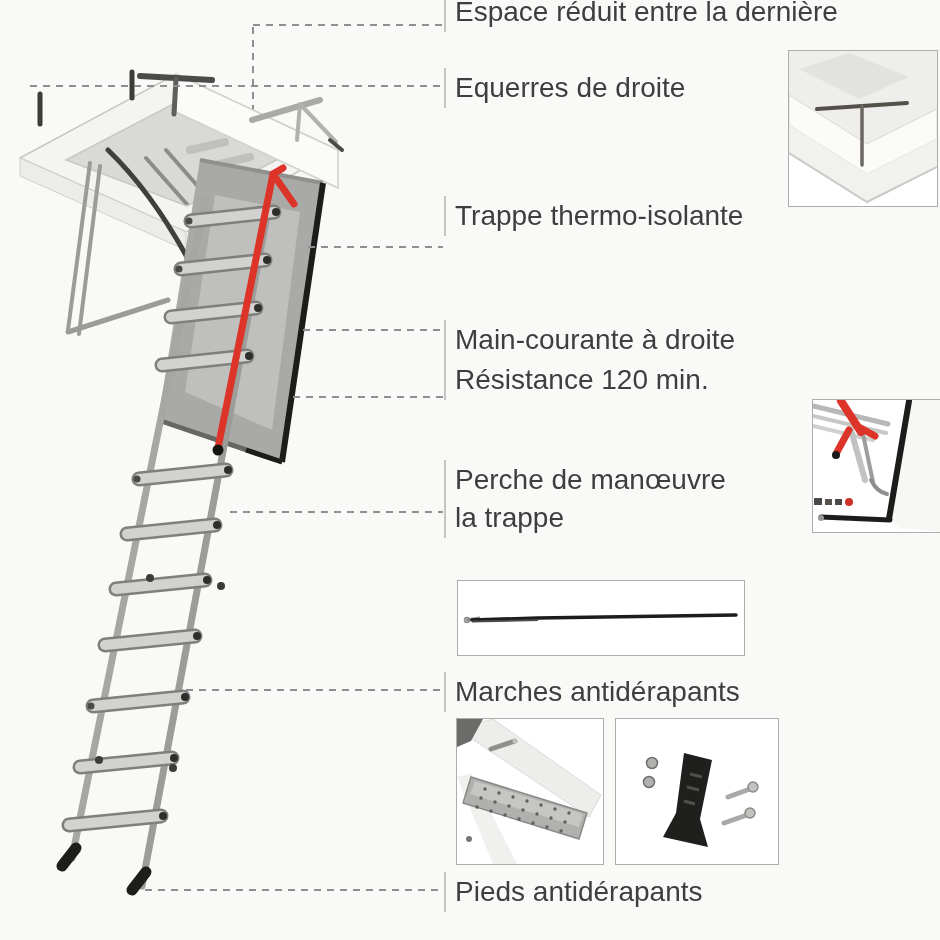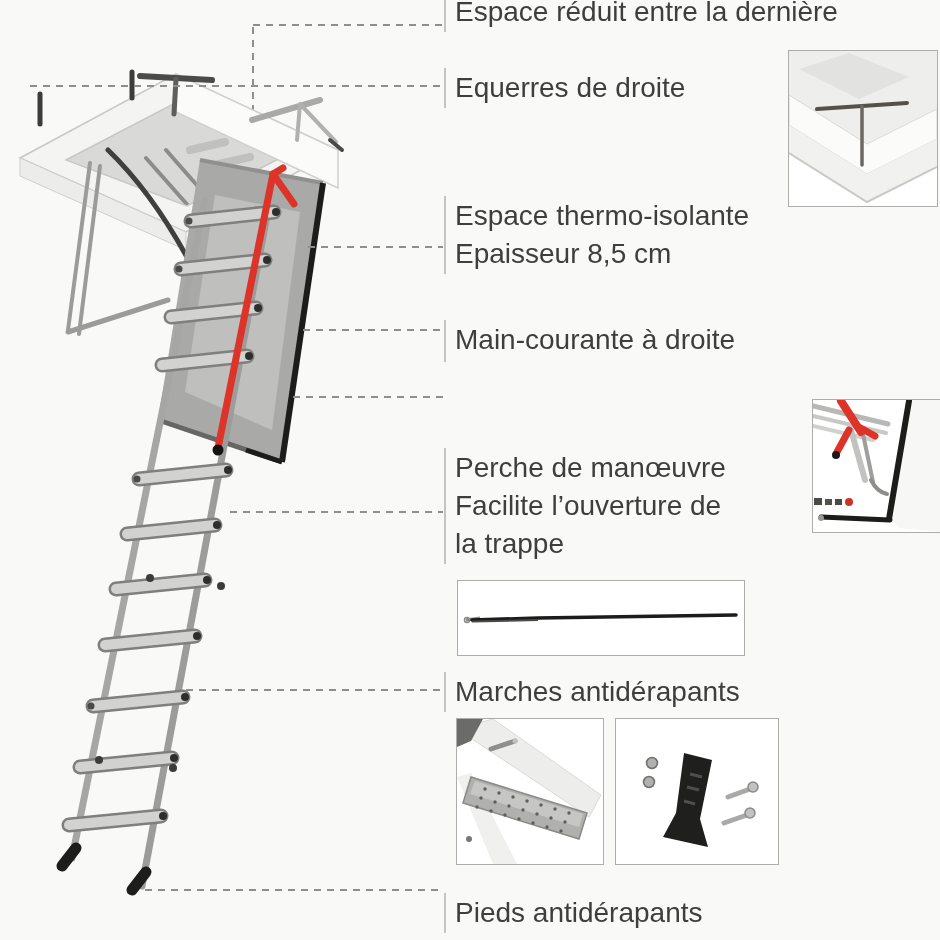--- a/index.html
+++ b/index.html
@@ -147,37 +147,36 @@
   </g>
 </svg>
 
 <div class="label" style="top:-8px">
   <div>Espace réduit entre la dernière</div>
 </div>
 <div class="label" style="top:68px">
   <div>Equerres de droite</div>
 </div>
 <div class="label" style="top:196px">
-  <div>Espace thermo-isolante</div>
-  <div>Epaisseur 8,5 cm</div>
+  <div>Trappe thermo-isolante</div>
 </div>
 <div class="label" style="top:320px">
   <div>Main-courante à droite</div>
 </div>
 <div class="label" style="top:360px">
-</div>
-<div class="label" style="top:448px">
+  <div>Résistance 120 min.</div>
+</div>
+<div class="label" style="top:460px">
   <div>Perche de manœuvre</div>
-  <div>Facilite l’ouverture de</div>
   <div>la trappe</div>
 </div>
 <div class="label" style="top:672px">
   <div>Marches antidérapants</div>
 </div>
-<div class="label" style="top:893px">
+<div class="label" style="top:872px">
   <div>Pieds antidérapants</div>
 </div>
 
 <div class="photo" style="left:788px;top:50px;width:150px;height:157px">
   <svg viewBox="0 0 148 155">
     <polygon points="0,0 148,0 148,58 78,93 0,44" fill="#eeeeec"></polygon>
     <polygon points="10,18 60,2 120,26 70,48" fill="#e2e2e0"></polygon>
     <polygon points="0,44 78,93 148,58 148,88 78,123 0,74" fill="#fbfbf9" stroke="#d8d8d5" stroke-width="1"></polygon>
     <polygon points="0,74 78,123 148,88 148,116 78,151 0,102" fill="#f1f1ef"></polygon>
     <path d="M0,102 L78,151 L148,116" fill="none" stroke="#c9c9c6" stroke-width="2"></path>

